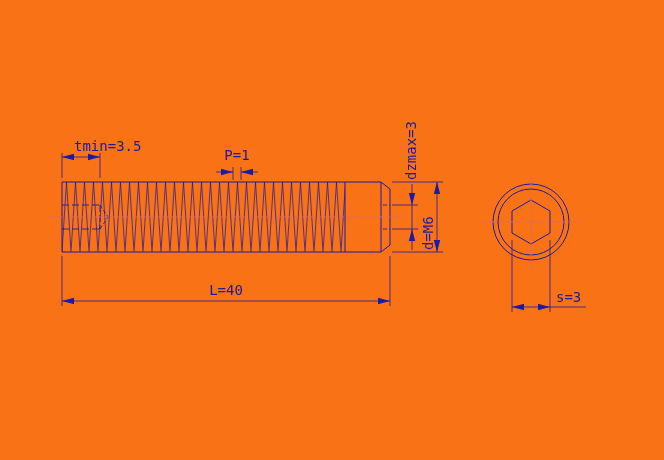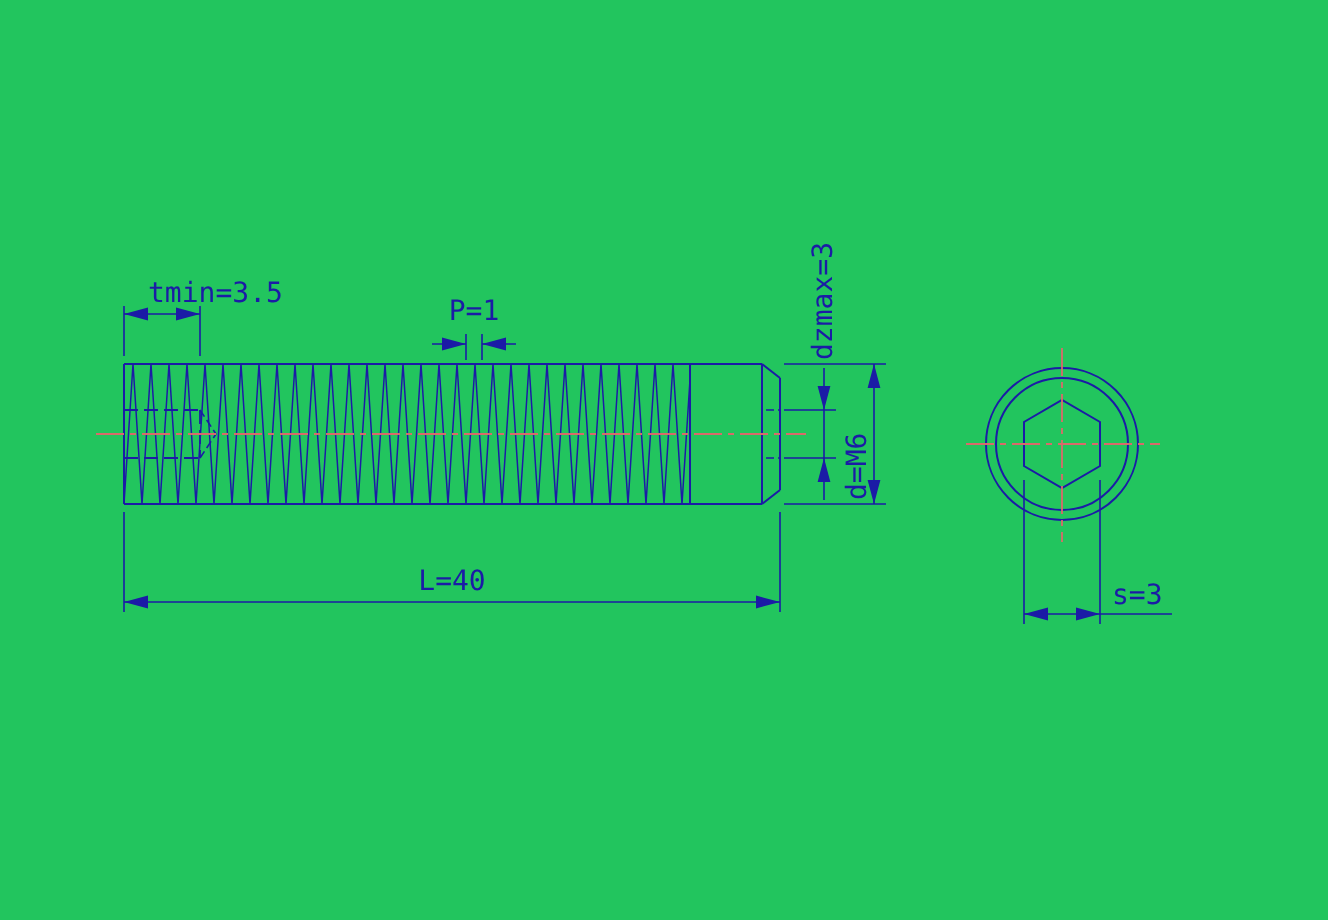--- a/index.html
+++ b/index.html
@@ -1,16 +1,16 @@
 <!DOCTYPE html>
 <html><head>
 <meta charset="utf-8">
 <style>
   html,body{margin:0;padding:0;background:#ffffff;}
-  .canvas{position:relative;width:664px;height:460px;background:#22c55e;overflow:hidden;
+  .canvas{position:relative;width:664px;height:460px;background:#f97316;overflow:hidden;
           font-family:"DejaVu Sans Mono", monospace;}
   svg{display:block;}
   .b   {stroke:#1b1ba6;stroke-width:1;fill:none;}
   .bh  {stroke:#1b1ba6;stroke-width:.9;fill:none;stroke-dasharray:7 3;}
   .bh2 {stroke:#1b1ba6;stroke-width:.8;fill:none;stroke-dasharray:4 2;}
   .red {stroke:#d96a6a;stroke-width:.9;fill:none;stroke-dasharray:14 3 3 3;}
   .dim {stroke:#1b1ba6;stroke-width:.8;fill:none;}
   .lbl {fill:#1b1ba6;font-family:"DejaVu Sans Mono",monospace;font-size:14px;stroke:none;}
   .thr {stroke:#1b1ba6;stroke-width:.75;fill:none;}
 </style>

